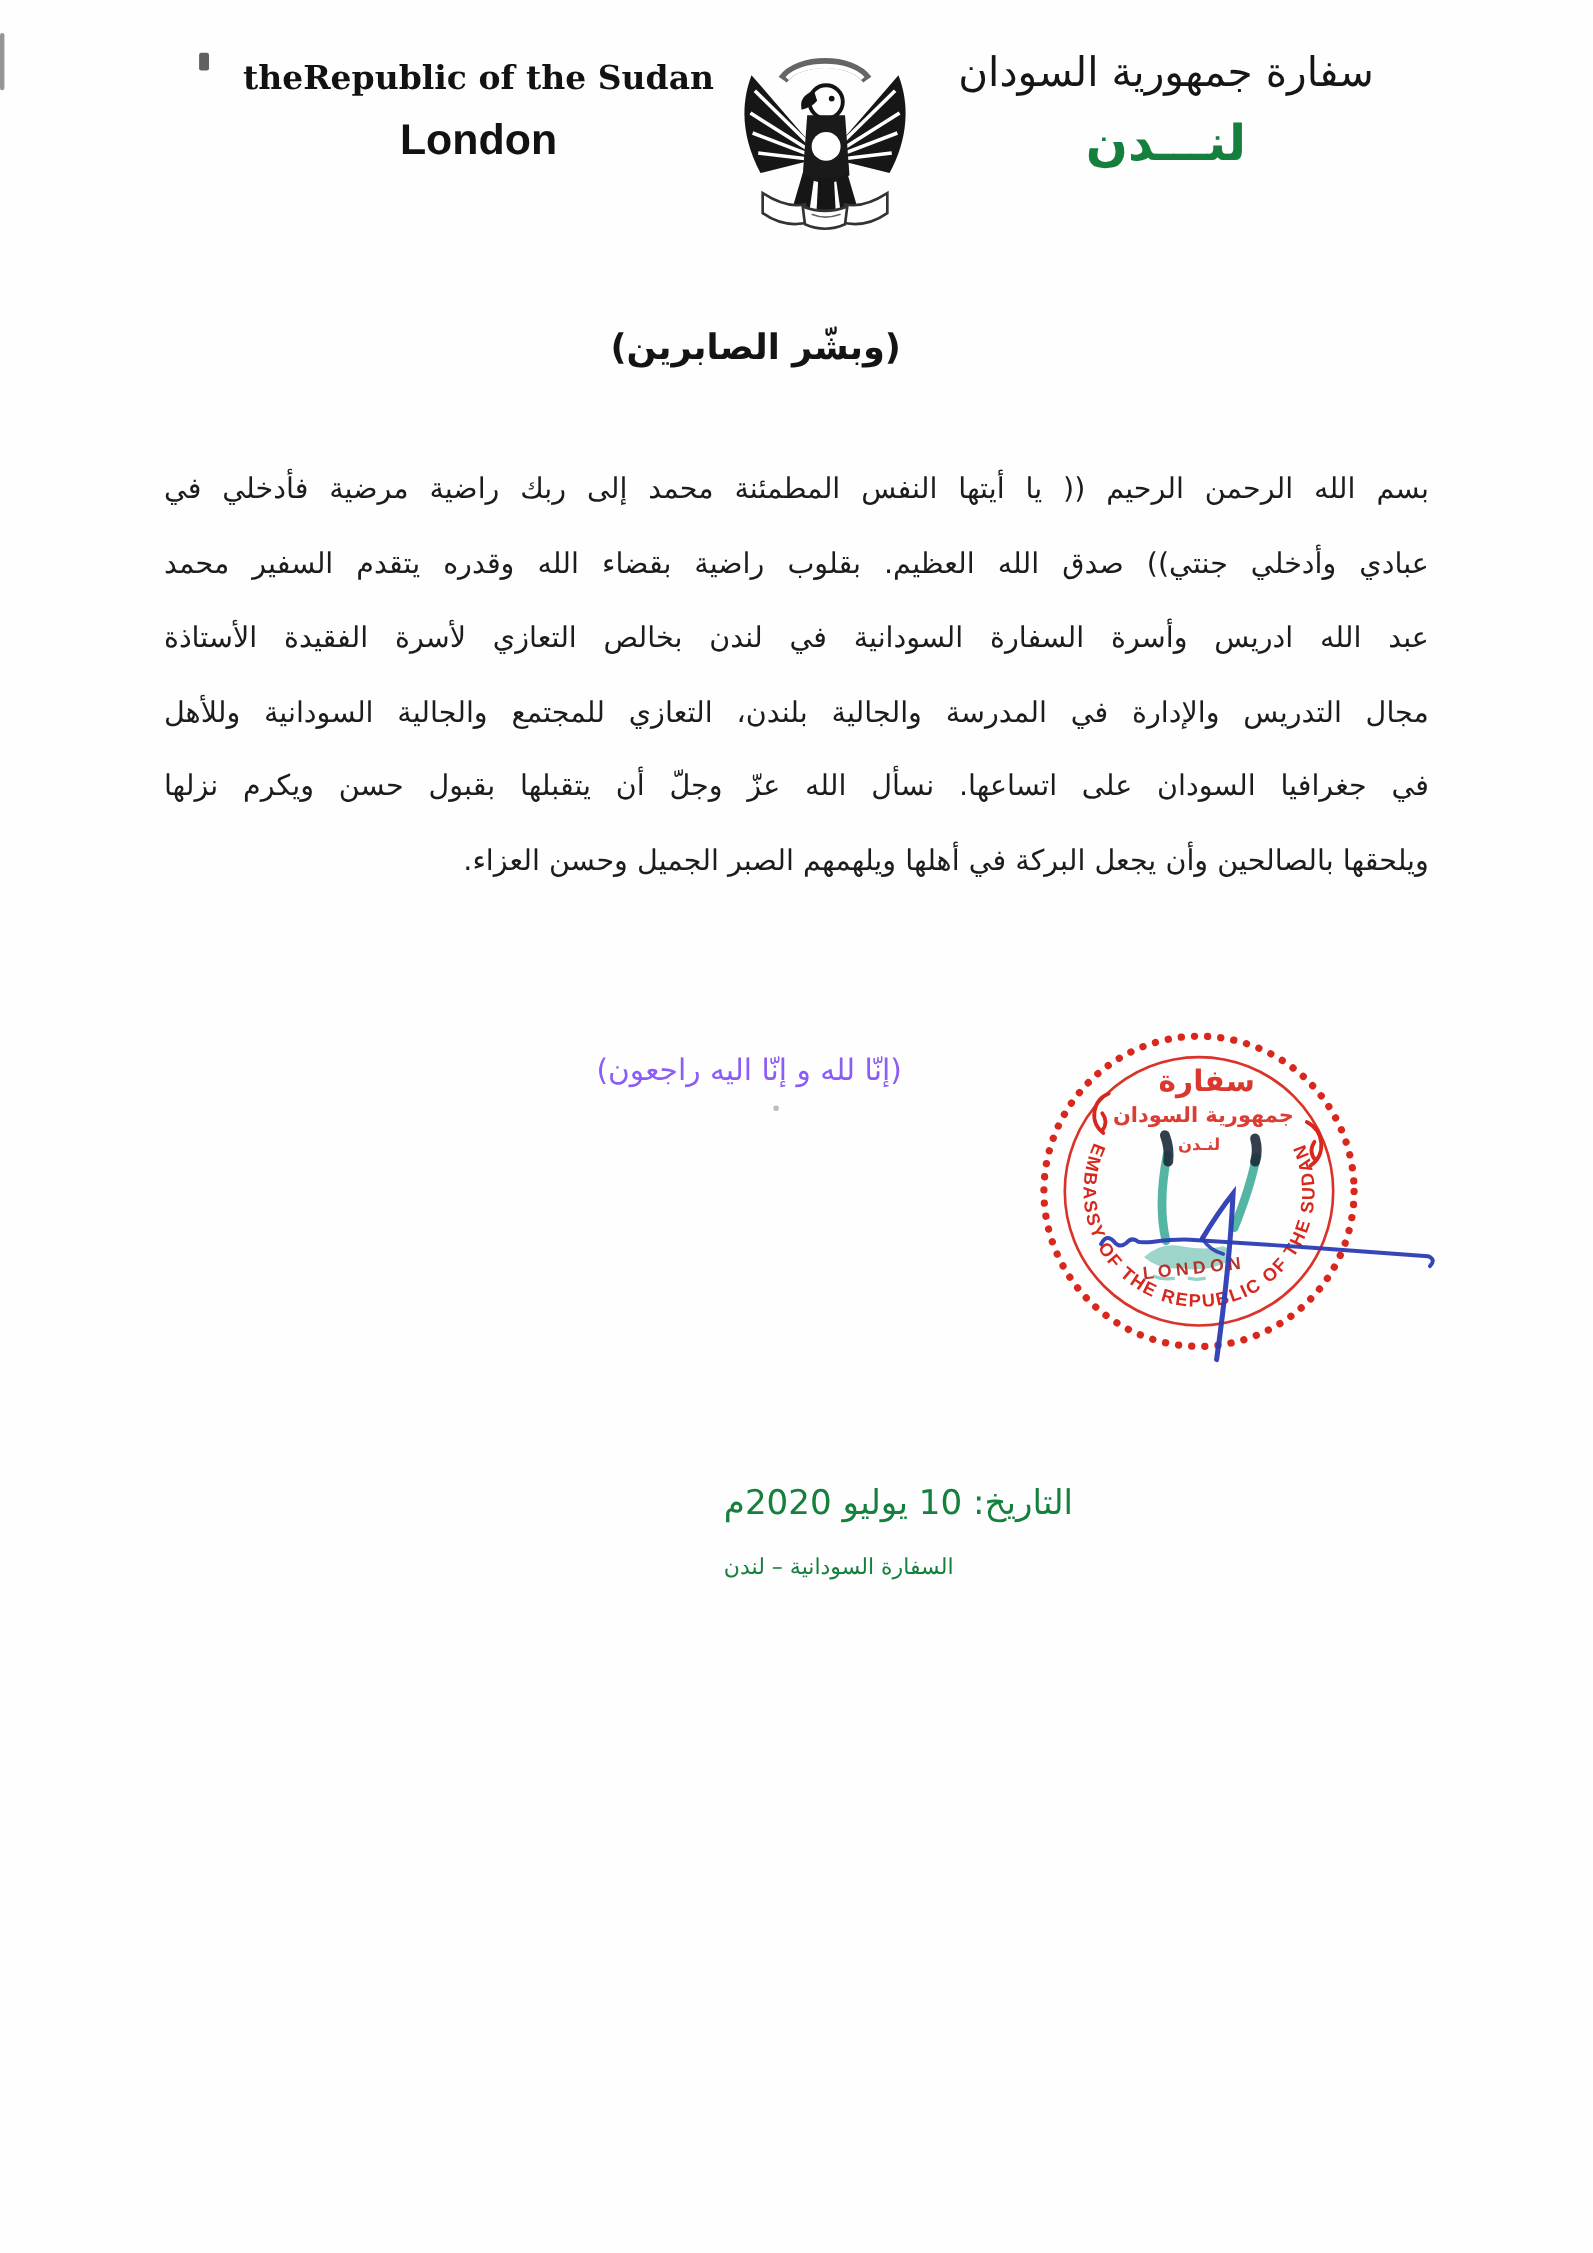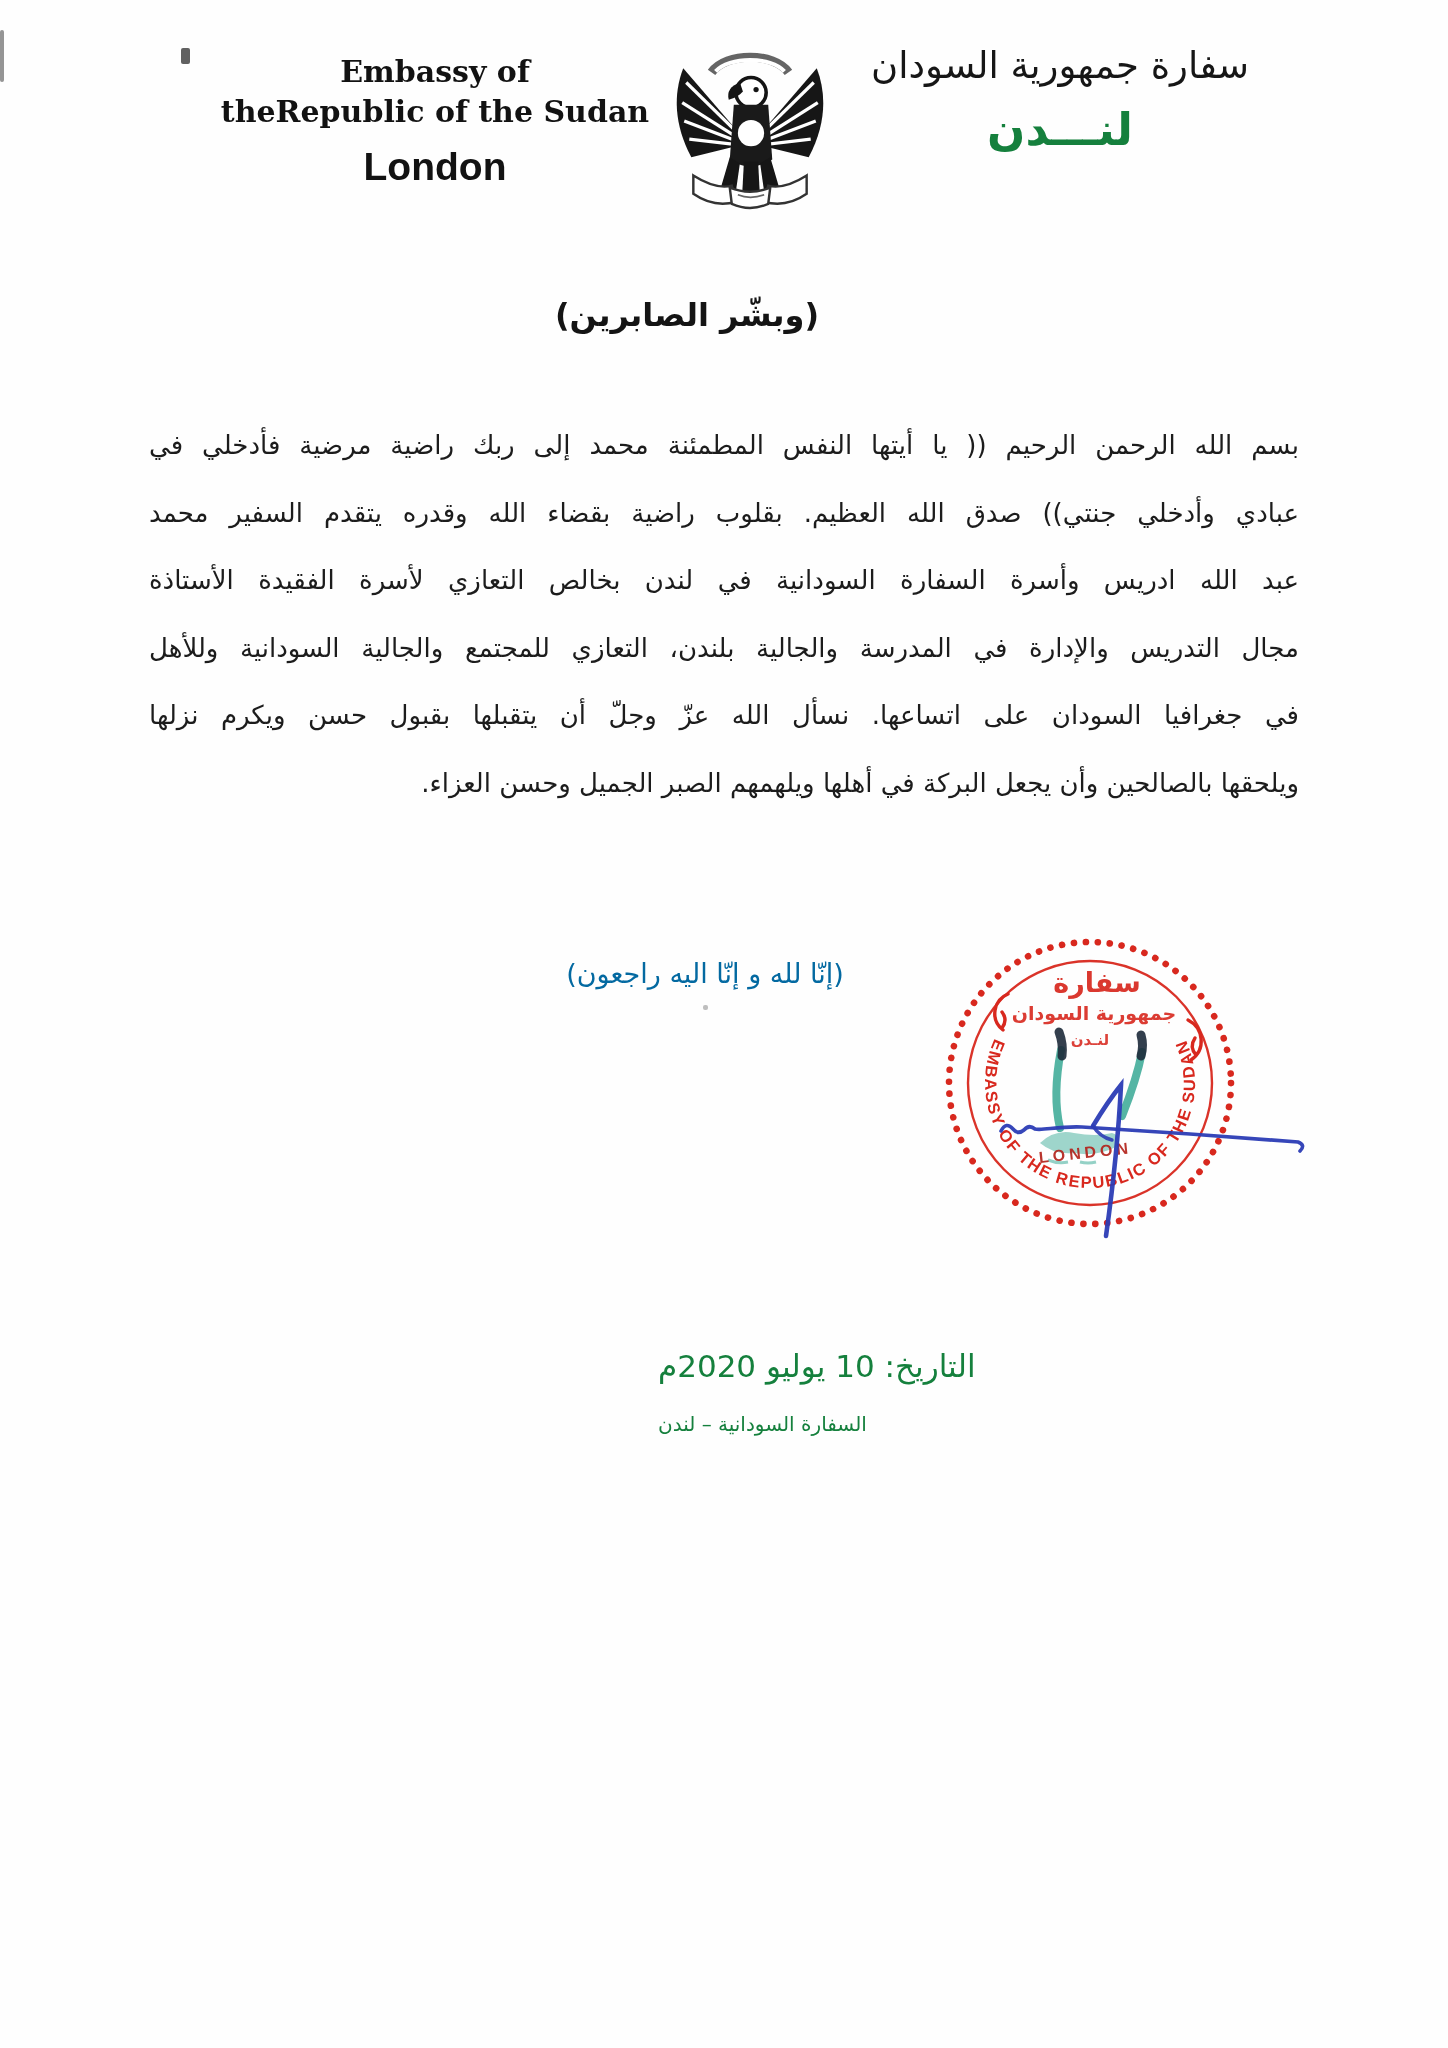--- a/index.html
+++ b/index.html
@@ -15,21 +15,21 @@
   .emblem{position:absolute;left:668px;top:40px;width:164px;height:172px;}
   .hdr-right{position:absolute;right:168px;top:44px;width:440px;text-align:center;direction:rtl;}
   .hdr-right .ar-title{font-size:37px;color:#161616;}
   .hdr-right .ar-city{margin-top:16px;font-size:45px;font-weight:700;color:#15803d;}
   
   .doc-title{position:absolute;left:0;top:296px;width:100%;text-align:center;transform:translateX(-37px);
     direction:rtl;font-size:32px;font-weight:700;color:#141414;}
   .body-block{position:absolute;left:149px;top:412px;width:1150px;direction:rtl;font-size:26px;color:#1c1c1c;}
   .body-line{height:67.5px;line-height:67.5px;overflow:hidden;text-align:justify;text-align-last:justify;white-space:nowrap;}
   .body-line.last{text-align:right;text-align-last:right;}
-  .istirja{position:absolute;left:480px;top:958px;width:450px;text-align:center;direction:rtl;font-size:27px;color:#0369a1;}
+  .istirja{position:absolute;left:456px;top:958px;width:450px;text-align:center;direction:rtl;font-size:27px;color:#8b5cf6;}
   
   .stamp-wrap{position:absolute;left:890px;top:928px;width:440px;height:332px;}
   
   .footer{position:absolute;right:230px;top:1348px;width:560px;direction:rtl;text-align:left;color:#15803d;}
   .footer .date-line{font-size:31px;}
   .footer .org-line{font-size:20px;margin-top:28px;}
   
   .speck{position:absolute;background:#2c2c2c;border-radius:2px;}
   .sp1{left:181px;top:48px;width:9px;height:16px;opacity:.75;}
   .sp2{left:0;top:30px;width:4px;height:52px;opacity:.5;}
@@ -38,21 +38,20 @@
 </head>
 <body>
 
 <div class="page">
 
   <div class="speck sp1"></div>
   <div class="speck sp2"></div>
   <div class="speck sp3"></div>
 
   <div class="hdr-left">
-    <div class="bl">Embassy of</div>
     <div class="bl">theRepublic of the Sudan</div>
     <div class="city">London</div>
   </div>
 
   <svg class="emblem" viewBox="0 0 160 170">
 
     <path d="M 42 32 C 56 12 104 12 118 32" fill="none" stroke="#4a4a4a" stroke-width="9" opacity="0.85"></path>
     <path d="M 46 31 C 59 16 101 16 114 31" fill="none" stroke="#ffffff" stroke-width="4"></path>
 
     <g>

